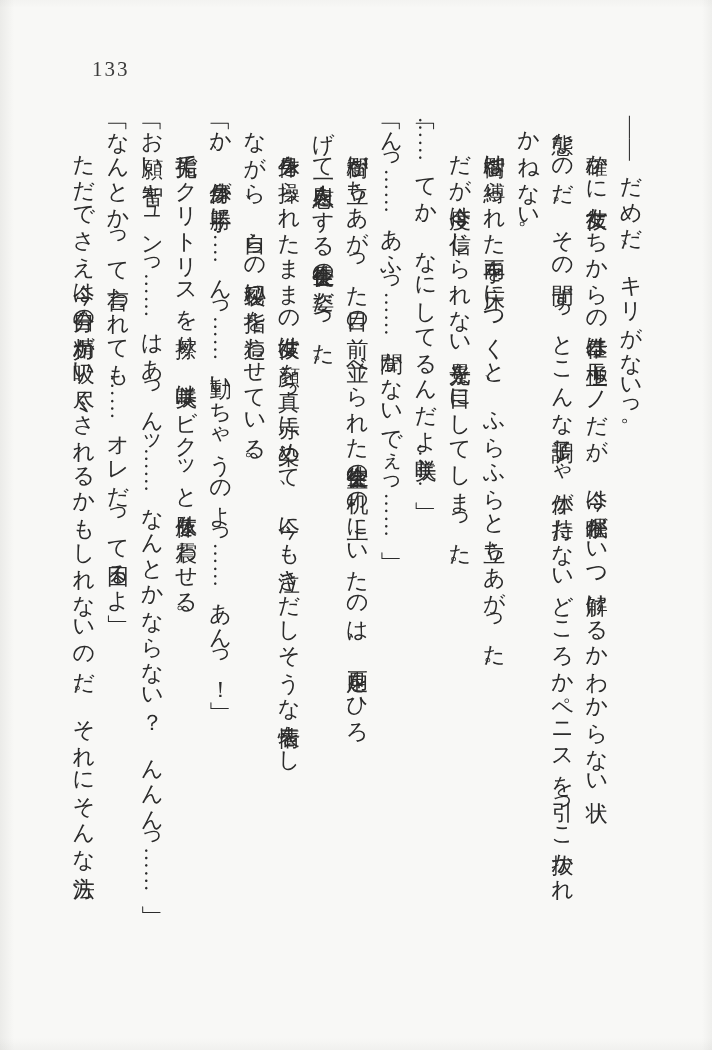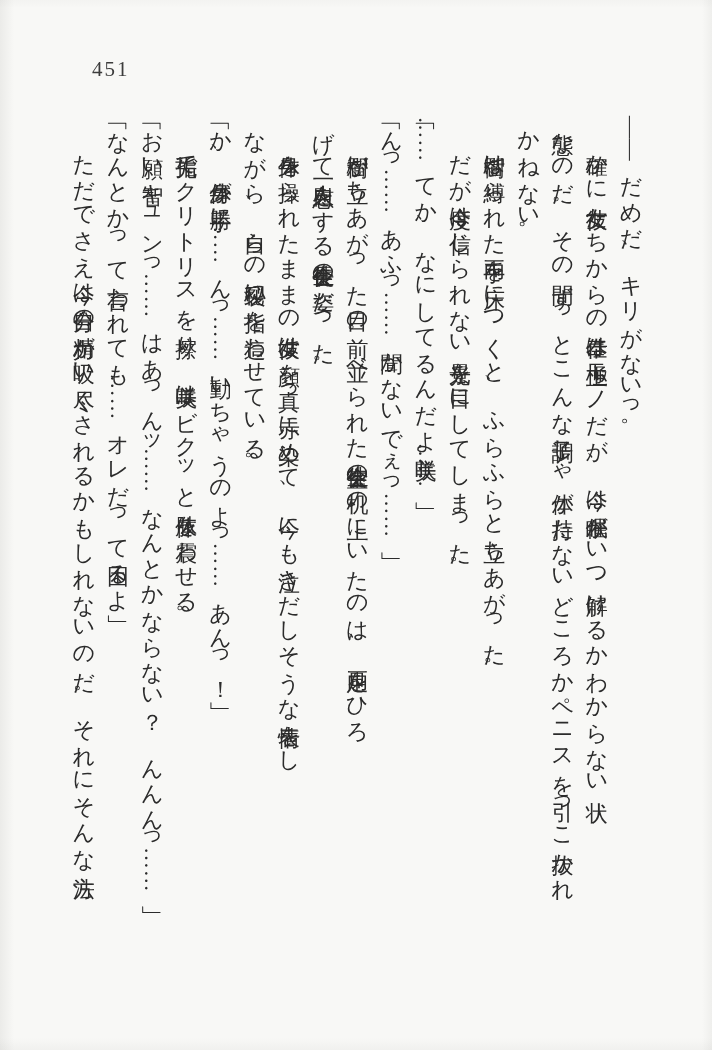--- a/index.html
+++ b/index.html
@@ -57,21 +57,21 @@
     margin: 0;
     padding: 0;
     height: 100%;
   }
 </style>
 </head>
 <body>
 
 <div class="page">
 
-  <div class="page-number">451</div>
+  <div class="page-number">133</div>
 
   <div class="text-block">
     <p class="line">――だめだ、キリがないっ。</p>
     <p class="line">　確かに彼女たちからの奉仕は極上モノだが、今は催眠がいつ解けるかわからない状</p>
     <p class="line">態なのだ。その間ずっとこんな調子じゃ体が持たないどころかペニスを引っこ抜かれ</p>
     <p class="line">かねない。</p>
     <p class="line">　智樹は縛られた両手を床につくと、ふらふらと立ちあがった。</p>
     <p class="line">　だが今度は信じられない光景を目にしてしまった。</p>
     <p class="line">「……てか、なにしてるんだよ美咲……」</p>
     <p class="line">「んっ……あふっ……聞かないでぇっ……」</p>

